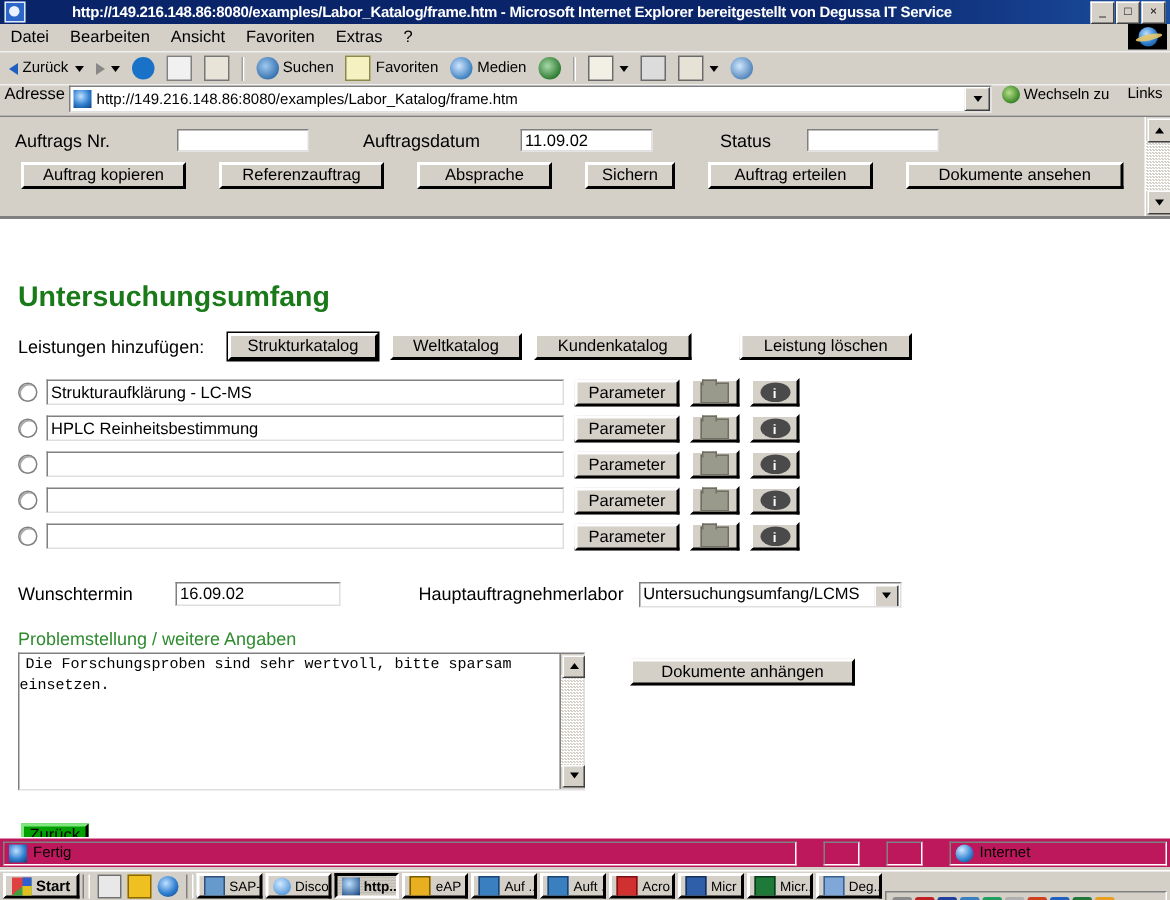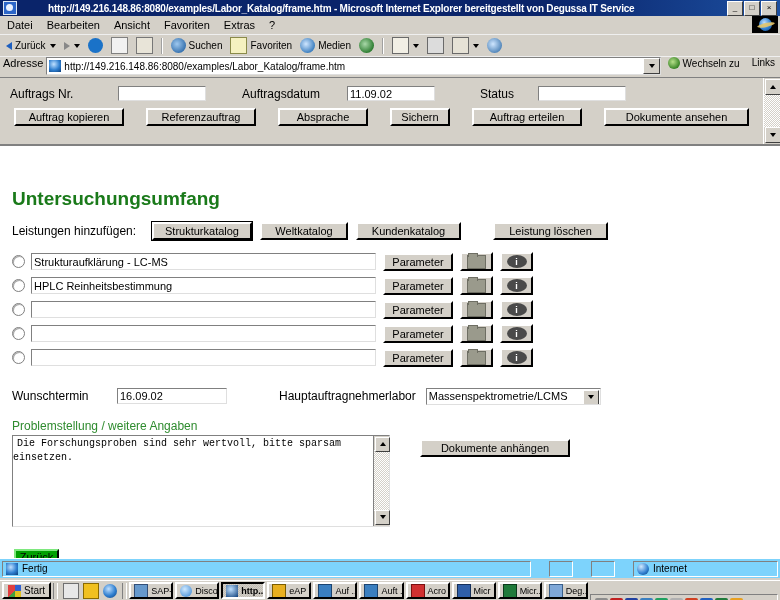--- a/index.html
+++ b/index.html
@@ -246,21 +246,21 @@
     border:2px outset #00c000;
     border-top-color:#7ee87e; border-left-color:#7ee87e;
     border-right-color:#005000; border-bottom-color:#005000;
     width:45px;height:17px; display:flex;align-items:center;justify-content:center;
     margin: 22px 0 0 14px; box-sizing:border-box;
   }
 
   
   .statusbar{
     position:absolute; left:0; top:558px; width:780px; height:20px;
-    background:#7dd3fc; border-top:1px solid #ffffff;
+    background:#be185d; border-top:1px solid #ffffff;
     display:flex; align-items:center; gap:18px; padding: 0 2px;
     box-sizing:border-box;
   }
   .sb-pane{
     height:16px; border:1px solid #808080;
     border-right-color:#fff; border-bottom-color:#fff;
     display:flex;align-items:center; gap:4px; padding: 0 3px;
     font-size:10px; color:#000; box-sizing:border-box;
   }
   .sb-main{ flex:1 1 auto; }
@@ -274,22 +274,22 @@
     position:absolute; left:0; top:580px; width:780px; height:20px;
     background:#d4d0c8; border-top:1px solid #ffffff;
     display:flex; align-items:center; gap:2px; padding: 0 2px;
     box-sizing:border-box;
   }
   .start{
     height:17px; background:#d4d0c8;
     border:2px outset #d4d0c8;
     border-top-color:#fff;border-left-color:#fff;
     border-right-color:#404040;border-bottom-color:#404040;
-    display:flex;align-items:center;gap:3px;padding:0 4px;
-    font-size:10px;font-weight:normal; box-sizing:border-box;
+    display:flex;align-items:flex-end;gap:3px;padding:0 4px;
+    font-size:10px;font-weight:bold; box-sizing:border-box;
   }
   .win-flag{
     width:13px;height:12px;
     background:
       linear-gradient(to bottom right, #e04040 0 50%, #40a040 50% 100%);
     position:relative; flex:0 0 auto;
   }
   .win-flag:after{
     content:"";position:absolute;right:0;top:0;width:6px;height:12px;
     background:linear-gradient(to bottom, #3060d0 0 50%, #e0c020 50% 100%);
@@ -519,21 +519,21 @@
               <span class="info-glyph">i</span>
             </span>
         </div>
       </div>
 
       <div class="row2">
         <span class="lbl" style="width:105px">Wunschtermin</span>
         <span class="txtin" style="width:110px; height:16px">16.09.02</span>
         <span class="lbl" style="margin-left:52px">Hauptauftragnehmerlabor</span>
         <span class="select" style="margin-left:10px">
-          <span>Massenspektrometrie/LCMS</span>
+          <span>Untersuchungsumfang/LCMS</span>
           <span class="dd">
               <span class="caret"></span>
             </span>
         </span>
       </div>
 
       <div class="legend">Problemstellung / weitere Angaben</div>
 
       <div class="ta-wrap">
         <span class="textarea">

